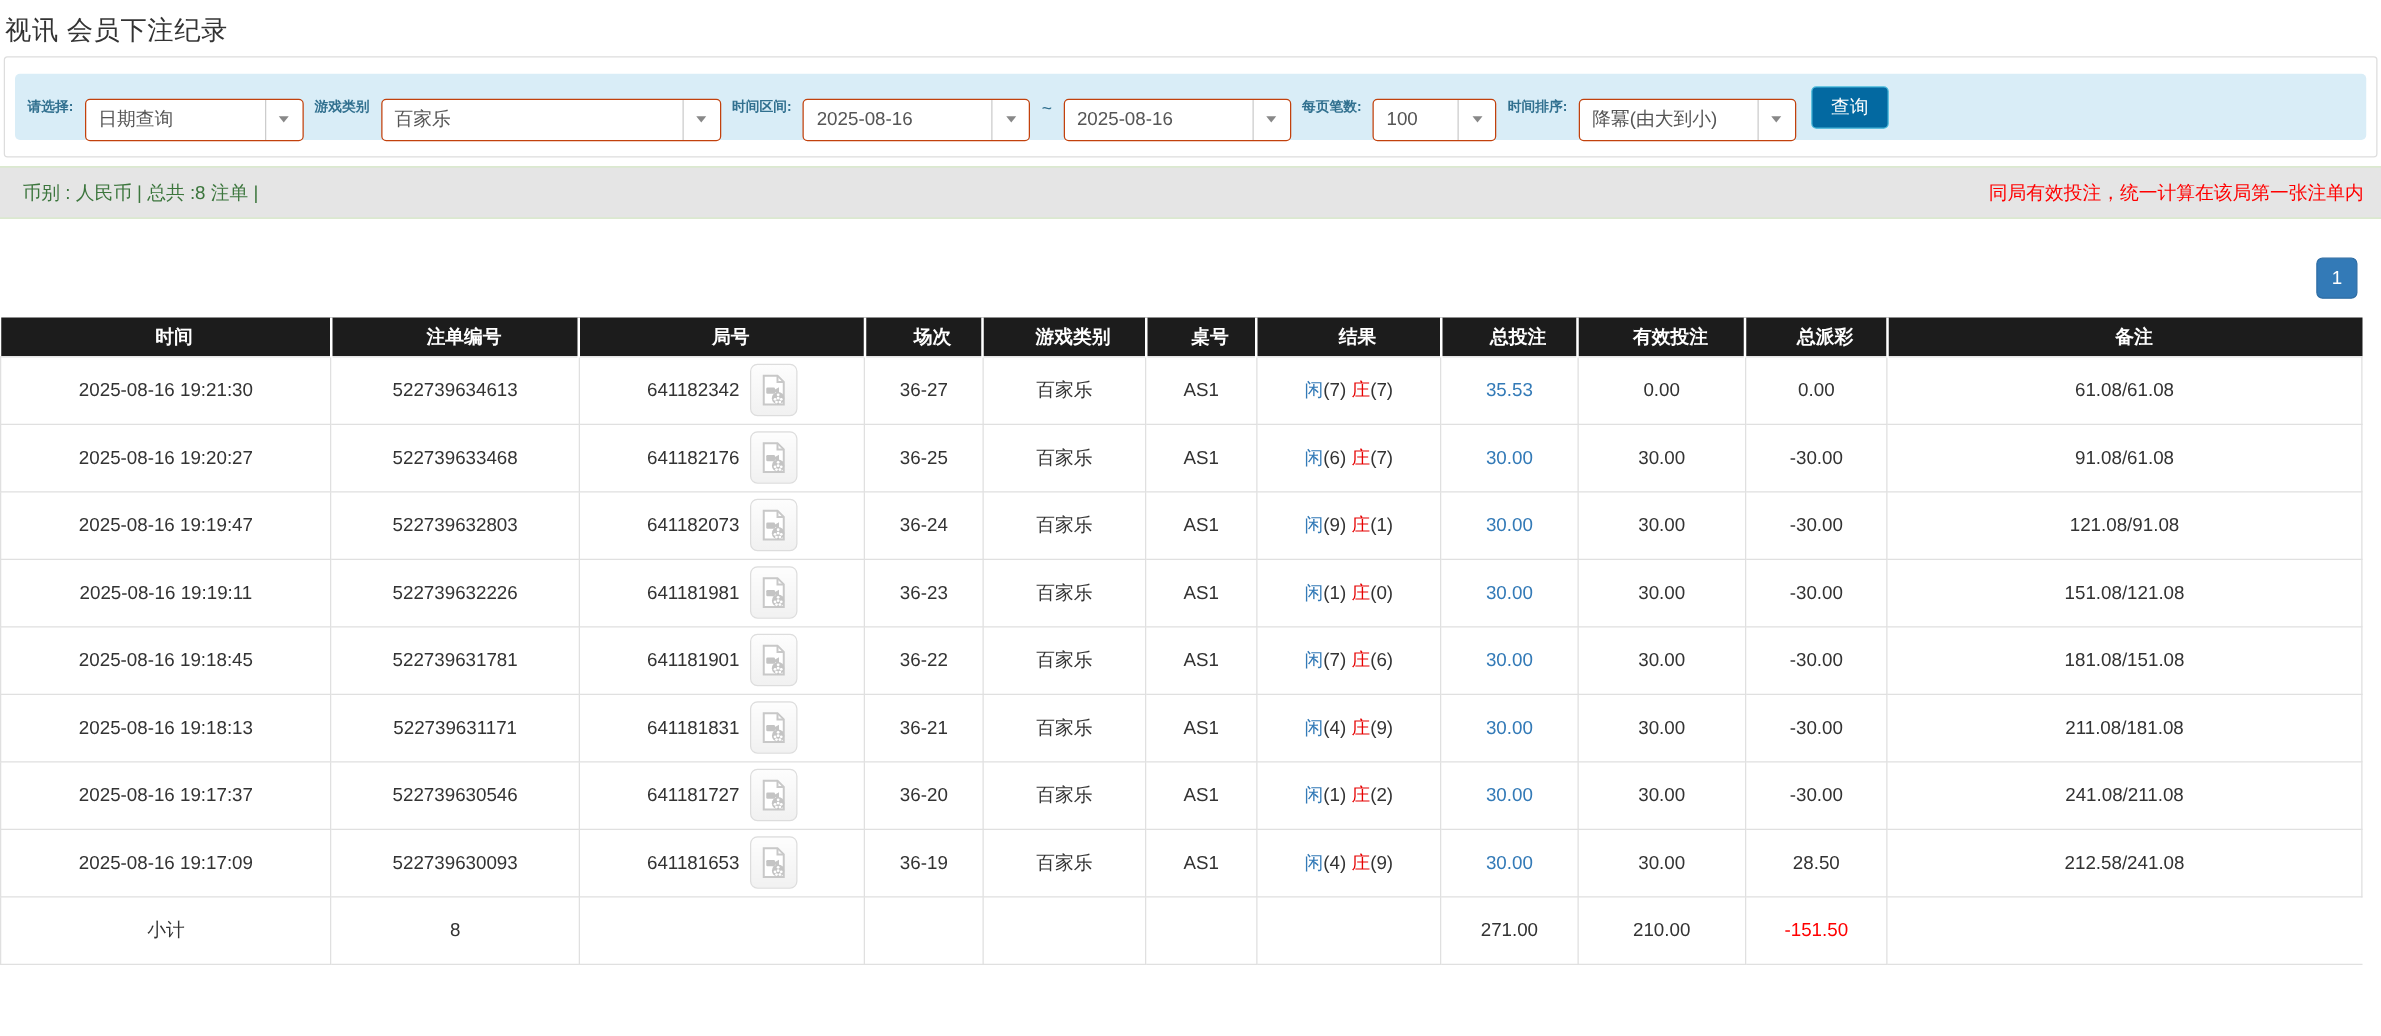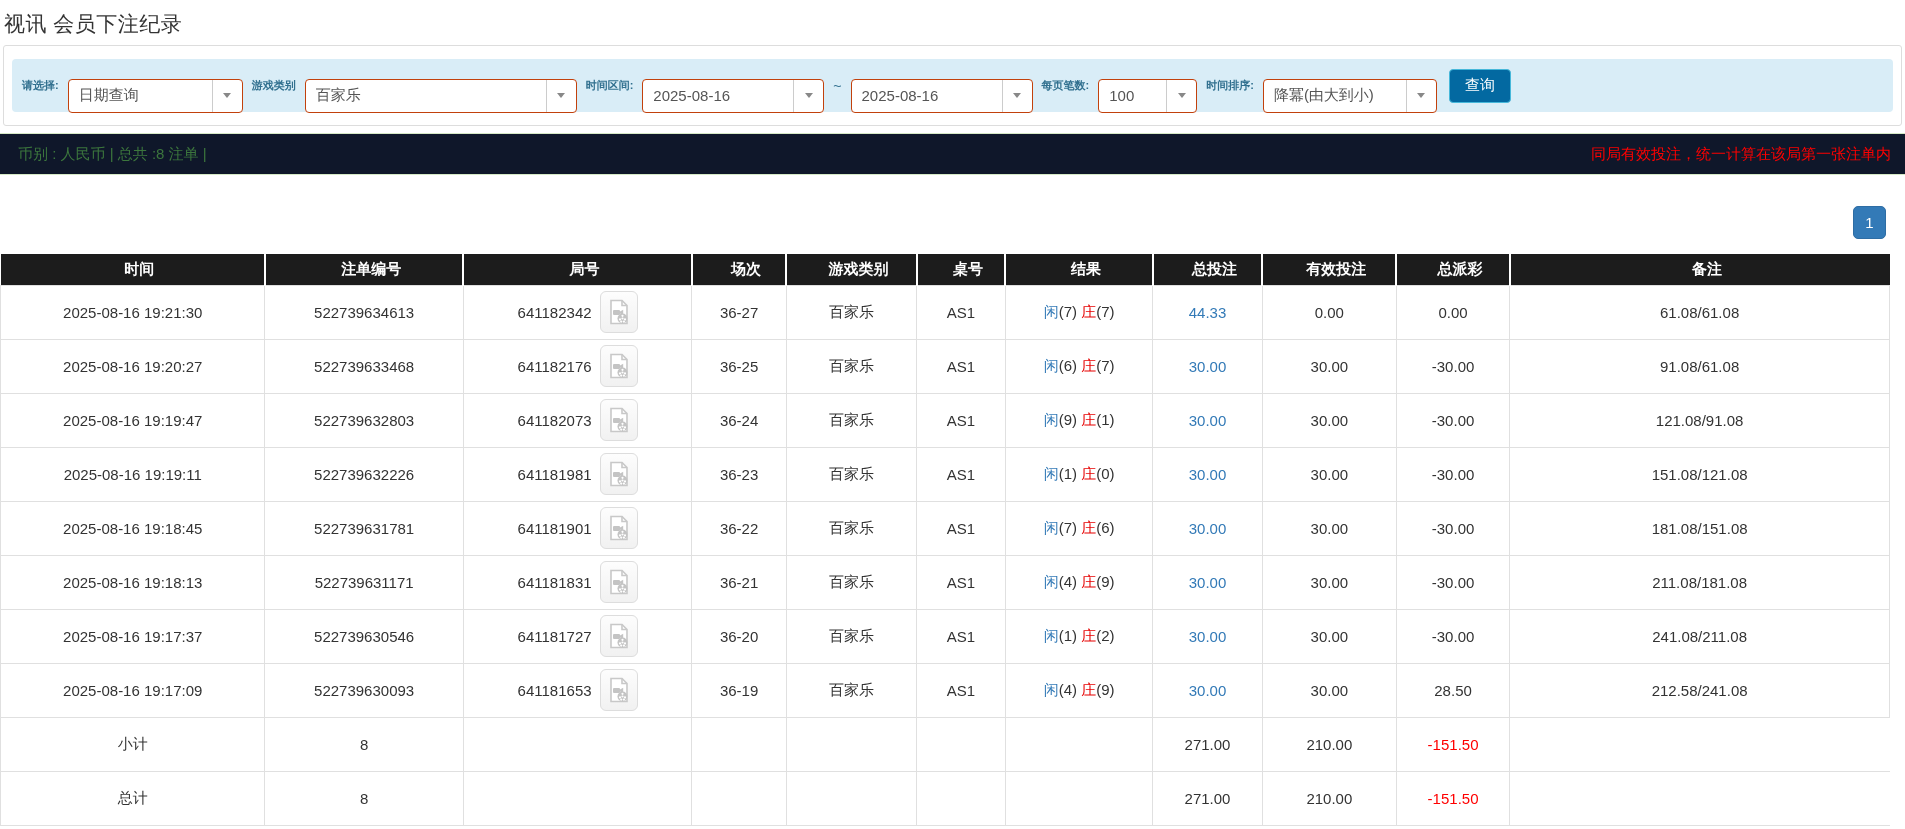--- a/index.html
+++ b/index.html
@@ -17,21 +17,21 @@
   .tilde { font-size:14px; color:#31708f; }
   .select { background:#fff; border:1px solid #c2410c; border-radius:4px; height:34px; display:flex; align-items:stretch; cursor:pointer;margin-top:20px; }
   .sel-text { flex:1; font-size:15px; color:#555; padding:0 10px; display:flex; align-items:center; white-space:nowrap; overflow:hidden; }
   .sel-arrow { width:30px; border-left:1px solid #ccc; display:flex; align-items:center; justify-content:center; }
   .caret { width:0; height:0; border-left:4px solid transparent; border-right:4px solid transparent; border-top:5px solid #888; }
   .w1{width:175px}.w2{width:272px}.w3{width:182px}.w4{width:182px}.w5{width:99px}.w6{width:174px}
   .search-btn { margin-left:3px; height:34px; padding:0 15px; background:#0369a1; border:1px solid #46b8da;
     border-radius:4px; color:#fff; font-size:15px; cursor:pointer; font-family:Liberation Mono, monospace; }
 
   
-  .info-bar { margin-top:7px; height:42px; background:#0f172a; border-top:1px solid #d6e9c6; border-bottom:1px solid #d6e9c6;
+  .info-bar { margin-top:7px; height:42px; background:#e5e5e5; border-top:1px solid #d6e9c6; border-bottom:1px solid #d6e9c6;
     display:flex; align-items:center; justify-content:space-between; padding:0 14px 0 18px; }
   .info-left { color:#3c763d; font-size:15px; }
   .info-right { color:#ff0000; font-size:15px; }
 
   
   .pagination { display:flex; justify-content:flex-end; margin-right:19px; }
   .pagination.top { margin-top:31px; }
   .page-btn { width:33px; height:33px; background:#337ab7; border:1px solid #2e6da4; border-radius:5px;
     color:#fff; font-size:15px; cursor:pointer; font-family:inherit; }
 
@@ -175,21 +175,21 @@
           </span>
         </span>
       </td>
       <td>36-27</td>
       <td>百家乐</td>
       <td>AS1</td>
       <td>
         <span class="res-label-p">闲</span><span>(7)</span>
         <span class="res-label-b">庄</span><span>(7)</span>
       </td>
-      <td><span class="link-blue">44.33</span></td>
+      <td><span class="link-blue">35.53</span></td>
       <td>0.00</td>
       <td class="num">0.00</td>
       <td>61.08/61.08</td>
     </tr>
         <tr>
       <td>2025-08-16 19:20:27</td>
       <td>522739633468</td>
       <td class="round-cell">
         <span class="round-wrap">
           <span>641182176</span>
@@ -438,29 +438,16 @@
       <td></td>
           <td></td>
           <td></td>
           <td></td>
           <td></td>
       <td>271.00</td>
       <td>210.00</td>
       <td class="num neg-cell">-151.50</td>
       <td></td>
     </tr>
-        <tr class="total-row">
-      <td>总计</td>
-      <td>8</td>
-      <td></td>
-          <td></td>
-          <td></td>
-          <td></td>
-          <td></td>
-      <td>271.00</td>
-      <td>210.00</td>
-      <td class="num neg-cell">-151.50</td>
-      <td></td>
-    </tr>
       </tbody>
   </table>
 
 </div>
 
 </body></html>

